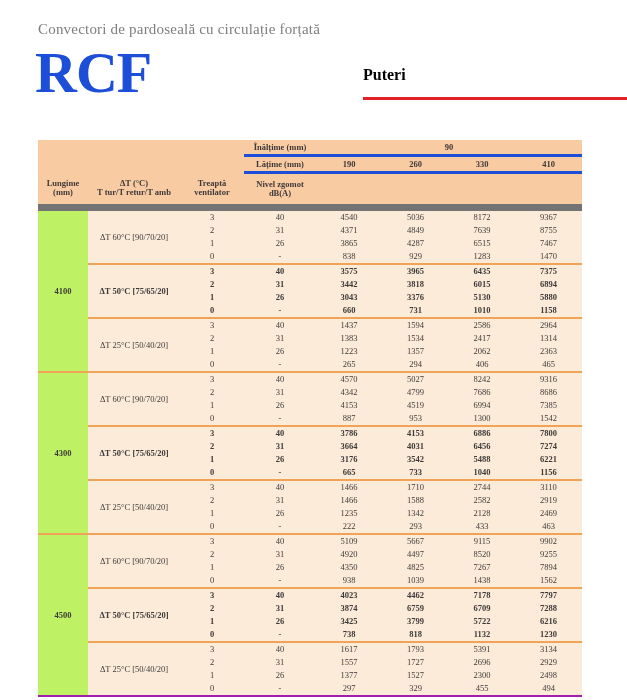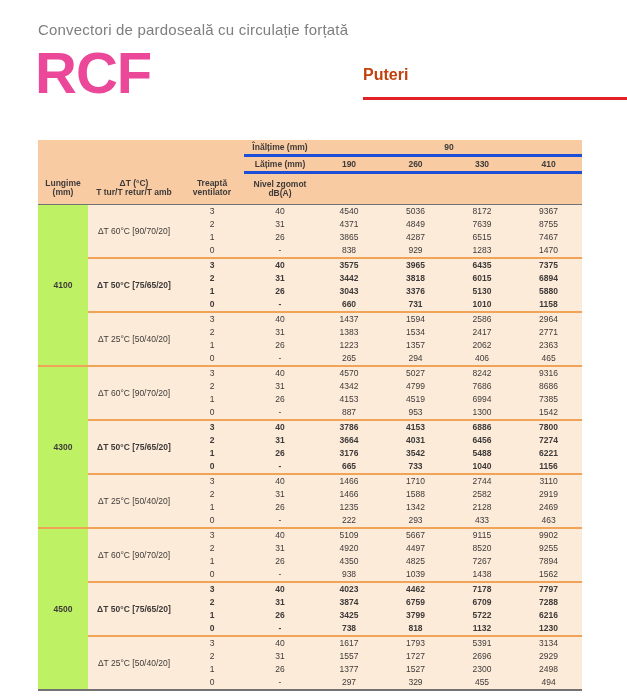--- a/index.html
+++ b/index.html
@@ -1,38 +1,38 @@
 <!DOCTYPE html>
 <html><head>
 <meta charset="utf-8">
 <style>
   html,body{margin:0;padding:0;background:#ffffff;}
   .page{position:relative;width:627px;height:700px;background:#ffffff;overflow:hidden;
-        font-family:Liberation Sans, sans-serif;color:#3e3a39;}
+        font-family:Liberation Serif, serif;color:#3e3a39;}
   .subtitle{position:absolute;left:38px;top:21px;font-size:15px;color:#7e7e7e;letter-spacing:0.2px;}
-  .product{position:absolute;left:35px;top:44px;font-size:58px;font-weight:800;color:#ec4899;
+  .product{position:absolute;left:35px;top:44px;font-size:58px;font-weight:800;color:#1d4ed8;
            letter-spacing:-1px;line-height:1;}
-  .section-title{position:absolute;left:363px;top:66px;font-size:16px;font-weight:700;color:#c2410c;}
+  .section-title{position:absolute;left:363px;top:66px;font-size:16px;font-weight:700;color:#000000;}
   .section-underline{position:absolute;left:363px;top:97px;width:264px;height:3px;background:#e32228;}
 
   table.powers{position:absolute;left:38px;top:140px;border-collapse:collapse;table-layout:fixed;
                width:544px;font-size:8.5px;}
   table.powers td{padding:0;height:13px;text-align:center;vertical-align:middle;color:#3e3a39;line-height:1.05;}
   tr.hrowA td,tr.hrowB td{height:14px;}
   tr.hrowC td{height:30px;}
   .hdr{background:#f8cba3;font-weight:700;}
   .left{text-align:left;padding-left:2px;}
   .hdr-line{border-bottom:3px solid #1d4ed8;}
-  .hdr-bot{border-bottom:1px solid #737373;}
+  .hdr-bot{border-bottom:7px solid #737373;}
   .data-peach{background:#fcebd9;}
   .lungime-col{background:#bef264;font-weight:700;}
   .dt-cell{font-weight:normal;}
   .bold-row td{font-weight:700;}
   .sub-sep{border-top:2px solid #f1a458;}
-  .bottom-line{border-bottom:2px solid #737373;}
+  .bottom-line{border-bottom:2px solid #a21caf;}
 </style>
 </head>
 <body>
 
 <div class="page">
   <div class="subtitle">Convectori de pardoseală cu circulație forțată</div>
   <div class="product">RCF</div>
   <div class="section-title">Puteri</div>
   <div class="section-underline"></div>
 
@@ -157,21 +157,21 @@
           <td class="data-peach sub-sep">1594</td>
           <td class="data-peach sub-sep">2586</td>
           <td class="data-peach sub-sep">2964</td>
         </tr>
         <tr>
           <td class="data-peach">2</td>
           <td class="data-peach">31</td>
           <td class="data-peach">1383</td>
           <td class="data-peach">1534</td>
           <td class="data-peach">2417</td>
-          <td class="data-peach">2771</td>
+          <td class="data-peach">1314</td>
         </tr>
         <tr>
           <td class="data-peach">1</td>
           <td class="data-peach">26</td>
           <td class="data-peach">1223</td>
           <td class="data-peach">1357</td>
           <td class="data-peach">2062</td>
           <td class="data-peach">2363</td>
         </tr>
         <tr>

